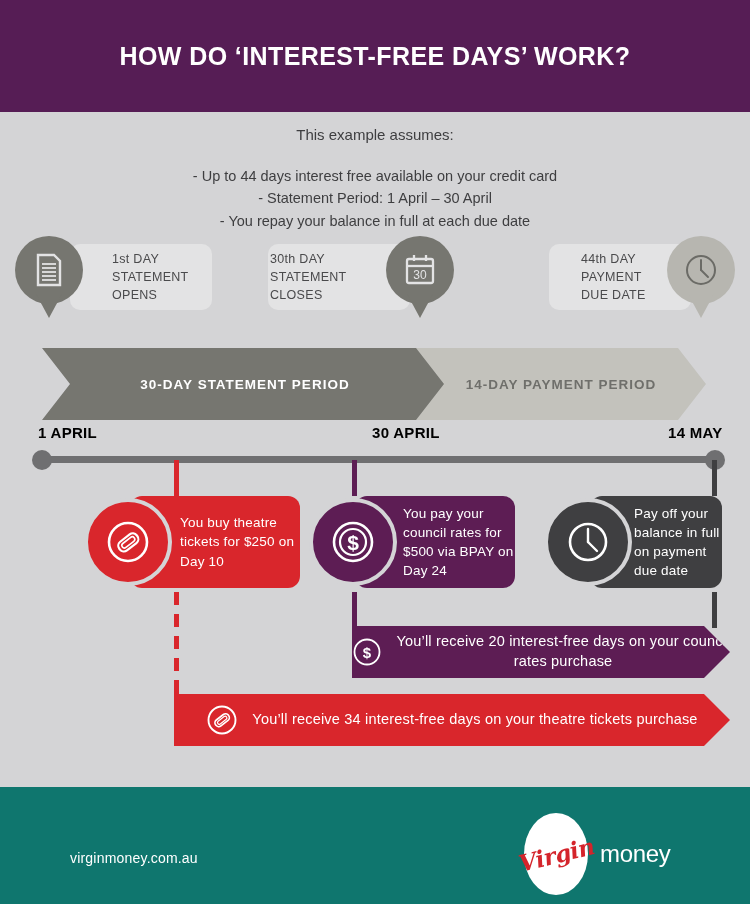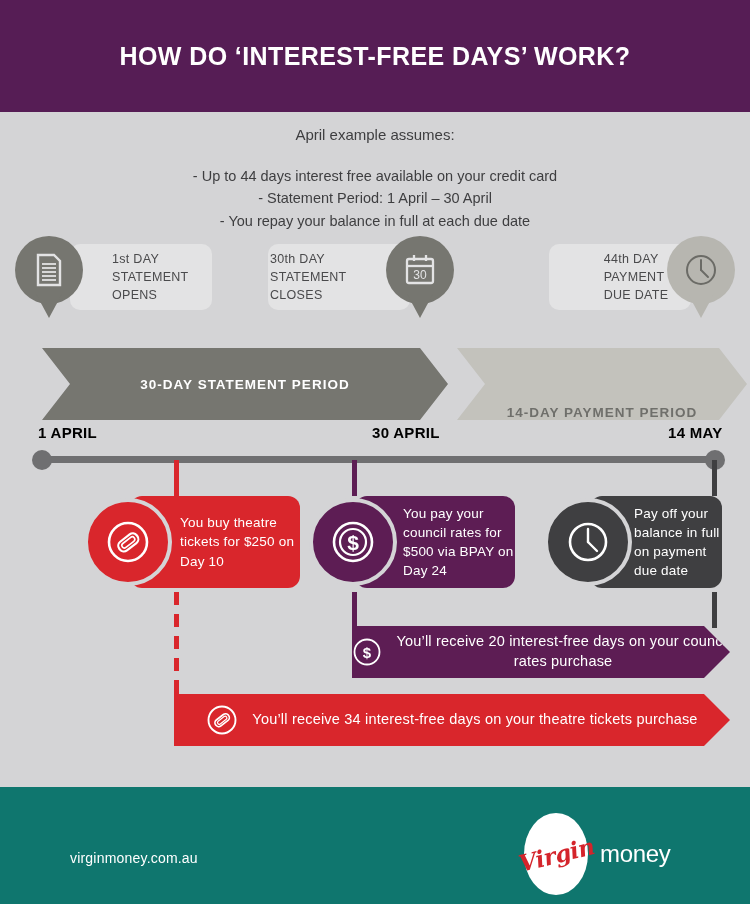--- a/index.html
+++ b/index.html
@@ -155,21 +155,21 @@
 </head>
 <body>
 
 <div id="page">
 
   <div class="header">
     <h1>HOW DO ‘INTEREST-FREE DAYS’ WORK?</h1>
   </div>
 
   <div class="intro">
-    <div class="lead">April example assumes:</div>
+    <div class="lead">This example assumes:</div>
     <div class="bullet">- Up to 44 days interest free available on your credit card</div>
     <div class="bullet">- Statement Period: 1 April – 30 April</div>
     <div class="bullet">- You repay your balance in full at each due date</div>
   </div>
 
   <div class="pin-row">
 
     <div class="mgroup" style="left:15px; width:182px;">
       <div class="plabel" style="left:55px; width:142px; padding-left:42px;">
         <span style="white-space:pre-line;">1st DAY
@@ -205,42 +205,42 @@
             <line x1="4" y1="13" x2="30" y2="13" stroke="#e3e3e4" stroke-width="2.3"></line>
             <line x1="11" y1="2" x2="11" y2="8" stroke="#e3e3e4" stroke-width="2.3"></line>
             <line x1="23" y1="2" x2="23" y2="8" stroke="#e3e3e4" stroke-width="2.3"></line>
             <text x="17" y="26" text-anchor="middle" font-family="Liberation Sans, sans-serif" font-size="12" fill="#e3e3e4">30</text>
           </svg>
         </span>
       </div>
     </div>
 
     <div class="mgroup" style="left:549px; width:186px;">
-      <div class="plabel" style="left:0; width:142px; padding-left:32px;justify-content:center;">
+      <div class="plabel" style="left:0; width:142px; padding-left:32px;">
         <span style="white-space:pre-line;">44th DAY
 PAYMENT
 DUE DATE</span>
       </div>
       <div class="pin pin-light" style="left:118px;">
         <span>
           <svg width="36" height="36" viewBox="0 0 36 36">
             <circle cx="18" cy="18" r="14" fill="none" stroke="#6b6b66" stroke-width="2"></circle>
             <line x1="18" y1="18" x2="18" y2="8" stroke="#6b6b66" stroke-width="2" stroke-linecap="round"></line>
             <line x1="18" y1="18" x2="25" y2="25" stroke="#6b6b66" stroke-width="2" stroke-linecap="round"></line>
           </svg>
         </span>
       </div>
     </div>
   </div>
 
   <div class="bars">
     <div class="chev chev-dark" style="left:42px; width:406px;">
       <span>30-DAY STATEMENT PERIOD</span>
     </div>
-    <div class="chev chev-light" style="left:457px; width:290px;align-items:flex-end;">
+    <div class="chev chev-light" style="left:416px; width:290px;">
       <span>14-DAY PAYMENT PERIOD</span>
     </div>
   </div>
 
   <div class="dates">
     <div class="d" style="left:38px;">1 APRIL</div>
     <div class="d" style="left:372px;">30 APRIL</div>
     <div class="d" style="left:668px;">14 MAY</div>
   </div>
 

